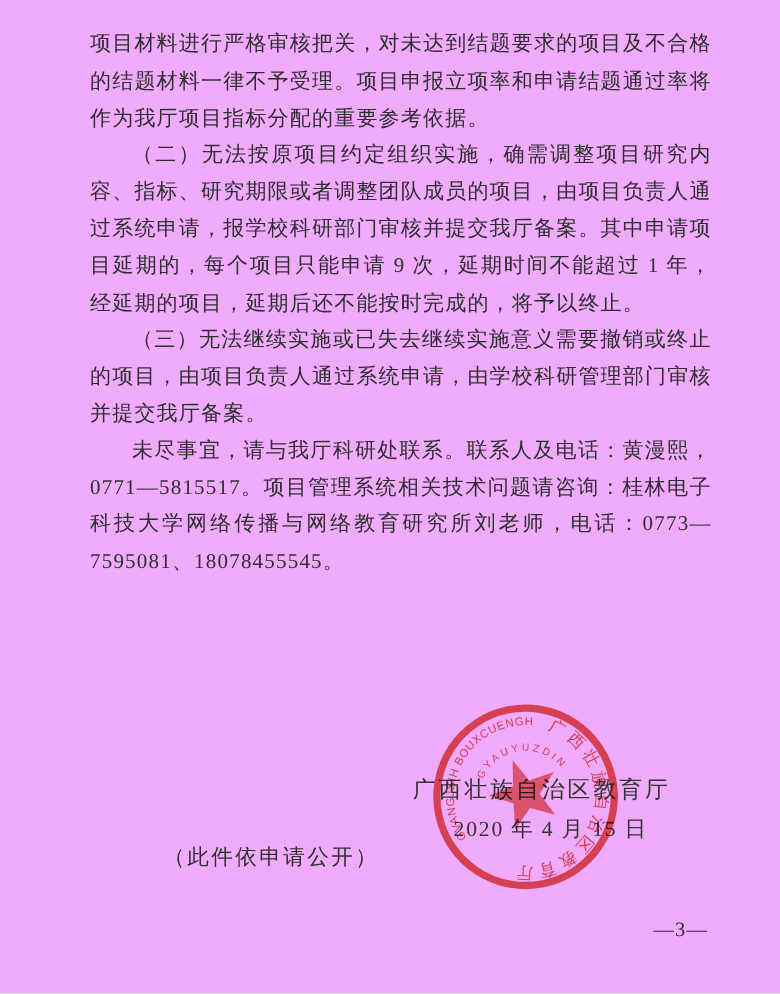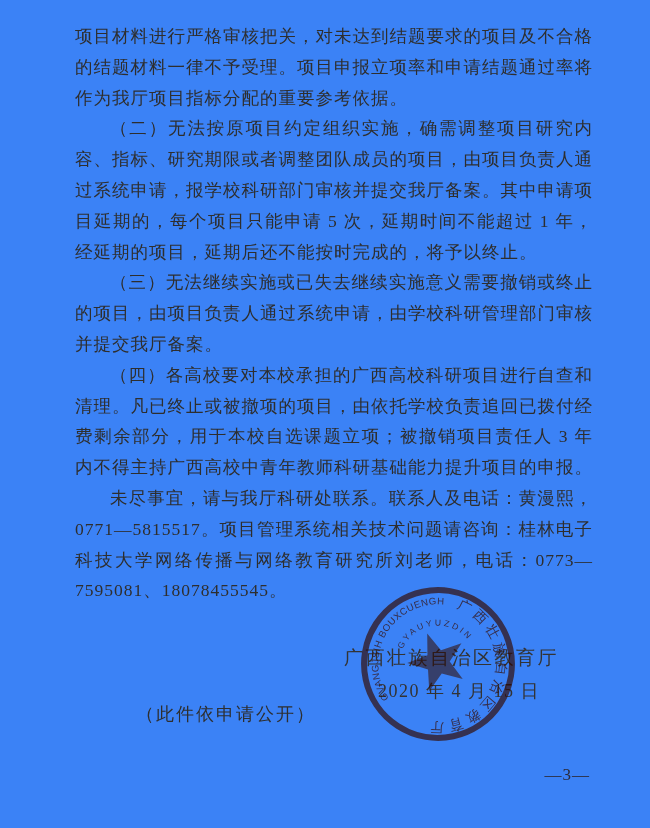--- a/index.html
+++ b/index.html
@@ -1,21 +1,21 @@
 <!DOCTYPE html>
 <html><head>
 <meta charset="utf-8">
 <style>
   html, body { margin: 0; padding: 0; background: #e8e8e8; }
   .page {
     position: relative;
     width: 650px;
     height: 828px;
     margin: 0 auto;
-    background: #3b82f6;
+    background: #f0abfc;
     overflow: hidden;
     font-family: "Liberation Serif", "DejaVu Serif", serif;
     color: #2e2e2e;
   }
   .content {
     position: absolute;
     left: 75px;
     top: 21px;
     width: 518px;
     font-size: 17.5px;
@@ -78,23 +78,22 @@
     fill: #dc392b;
   }
 </style>
 </head>
 <body>
 
 <div class="page">
 
   <div class="content">
     <p>项目材料进行严格审核把关，对未达到结题要求的项目及不合格的结题材料一律不予受理。项目申报立项率和申请结题通过率将作为我厅项目指标分配的重要参考依据。</p>
-    <p class="indent">（二）无法按原项目约定组织实施，确需调整项目研究内容、指标、研究期限或者调整团队成员的项目，由项目负责人通过系统申请，报学校科研部门审核并提交我厅备案。其中申请项目延期的，每个项目只能申请 5 次，延期时间不能超过 1 年，经延期的项目，延期后还不能按时完成的，将予以终止。</p>
+    <p class="indent">（二）无法按原项目约定组织实施，确需调整项目研究内容、指标、研究期限或者调整团队成员的项目，由项目负责人通过系统申请，报学校科研部门审核并提交我厅备案。其中申请项目延期的，每个项目只能申请 9 次，延期时间不能超过 1 年，经延期的项目，延期后还不能按时完成的，将予以终止。</p>
     <p class="indent">（三）无法继续实施或已失去继续实施意义需要撤销或终止的项目，由项目负责人通过系统申请，由学校科研管理部门审核并提交我厅备案。</p>
-    <p class="indent">（四）各高校要对本校承担的广西高校科研项目进行自查和清理。凡已终止或被撤项的项目，由依托学校负责追回已拨付经费剩余部分，用于本校自选课题立项；被撤销项目责任人 3 年内不得主持广西高校中青年教师科研基础能力提升项目的申报。</p>
     <p class="indent">未尽事宜，请与我厅科研处联系。联系人及电话：黄漫熙，0771—5815517。项目管理系统相关技术问题请咨询：桂林电子科技大学网络传播与网络教育研究所刘老师，电话：0773—7595081、18078455545。</p>
   </div>
 
   <div class="sig-org">广西壮族自治区教育厅</div>
 
   <div class="sig-date">2020 年 4 月 15 日</div>
 
   <div class="disclosure">（此件依申请公开）</div>
 
   <div class="page-num">—3—</div>

